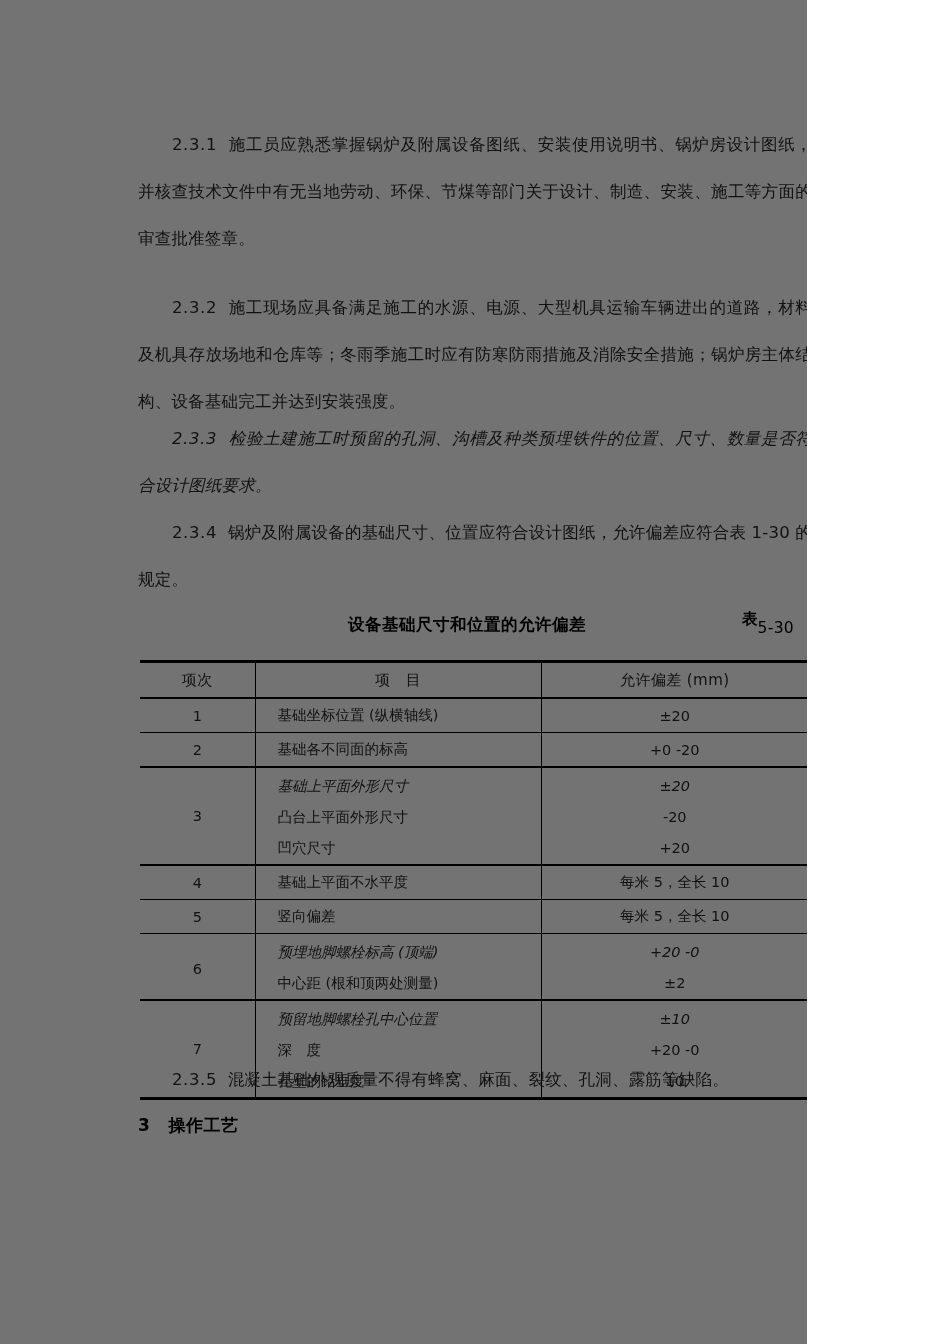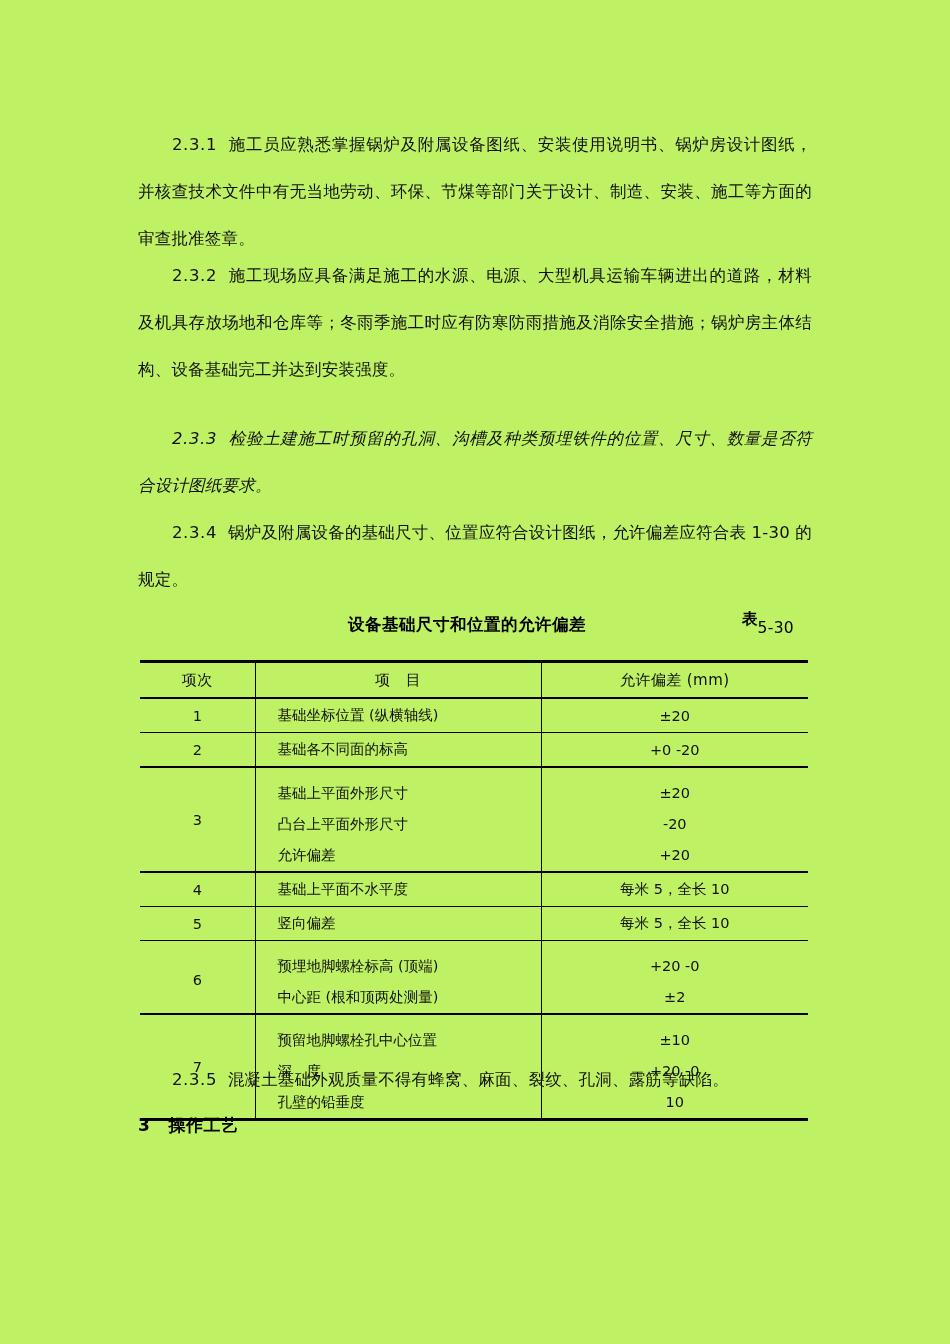--- a/index.html
+++ b/index.html
@@ -6,23 +6,23 @@
     margin: 0;
     padding: 0;
     background: #ffffff;
   }
   body {
     font-family: "DejaVu Sans", "Liberation Sans", sans-serif;
     color: #000000;
   }
   .page {
     position: relative;
-    width: 950px;
+    width: 807px;
     height: 1344px;
-    background: #bef264;
+    background: #737373;
     overflow: hidden;
     box-sizing: border-box;
   }
 
   
   .para {
     position: absolute;
     left: 138px;
     width: 674px;
     font-size: 16.5px;
@@ -107,21 +107,21 @@
   .hr-thick { border-top: 3px solid #000; }
   .hr-med   { border-top: 2.2px solid #000; }
   .hr-thin  { border-top: 1.3px solid #000; }
 
   .cell-c { text-align: center; }
   .cell-l { text-align: left; padding-left: 22px !important; }
 
   .hdr-row td { height: 34px; font-size: 15px; letter-spacing: 0.4px; }
   .r1 td { height: 33px; }
   .sub-line { height: 31px; line-height: 31px; white-space: nowrap; }
-  .sub-line.first { padding-top: 10px; }
+  .sub-line.first { padding-top: 3px; font-style: italic; }
   .no-cell-top { vertical-align: top; padding-top: 5px !important; }
 
   
   .heading-l1 {
     position: absolute;
     left: 138px;
     font-size: 17px;
     font-weight: bold;
     letter-spacing: 0.5px;
   }
@@ -135,21 +135,21 @@
 </style>
 </head>
 <body>
 
 <div class="page">
 
   <div class="para" style="top:121px;">
     <span class="ind"></span><span class="num">2.3.1</span>&nbsp;&nbsp;<span>施工员应熟悉掌握锅炉及附属设备图纸、安装使用说明书、锅炉房设计图纸，并核查技术文件中有无当地劳动、环保、节煤等部门关于设计、制造、安装、施工等方面的审查批准签章。</span>
   </div>
 
-  <div class="para" style="top:252px;">
+  <div class="para" style="top:284px;">
     <span class="ind"></span><span class="num">2.3.2</span>&nbsp;&nbsp;<span>施工现场应具备满足施工的水源、电源、大型机具运输车辆进出的道路，材料及机具存放场地和仓库等；冬雨季施工时应有防寒防雨措施及消除安全措施；锅炉房主体结构、设备基础完工并达到安装强度。</span>
   </div>
 
   <div class="para" style="top:415px;font-style:italic;">
     <span class="ind"></span><span class="num">2.3.3</span>&nbsp;&nbsp;<span>检验土建施工时预留的孔洞、沟槽及种类预埋铁件的位置、尺寸、数量是否符合设计图纸要求。</span>
   </div>
 
   <div class="para" style="top:509px;">
     <span class="ind"></span><span class="num">2.3.4</span>&nbsp;&nbsp;<span>锅炉及附属设备的基础尺寸、位置应符合设计图纸，允许偏差应符合表 1-30 的规定。</span>
   </div>
@@ -186,21 +186,21 @@
           <td class="cell-c vl-r hr-thin">2</td>
           <td class="cell-l vl-r hr-thin">基础各不同面的标高</td>
           <td class="cell-c hr-thin">+0  -20</td>
         </tr>
 
         <tr>
           <td class="cell-c vl-r hr-med">3</td>
           <td class="cell-l vl-r hr-med">
             <div class="sub-line first">基础上平面外形尺寸</div>
             <div class="sub-line">凸台上平面外形尺寸</div>
-            <div class="sub-line">允许偏差</div>
+            <div class="sub-line">凹穴尺寸</div>
           </td>
           <td class="cell-c hr-med">
             <div class="sub-line first">±20</div>
             <div class="sub-line">-20</div>
             <div class="sub-line">+20</div>
           </td>
         </tr>
 
         <tr class="r1">
           <td class="cell-c vl-r hr-med">4</td>

